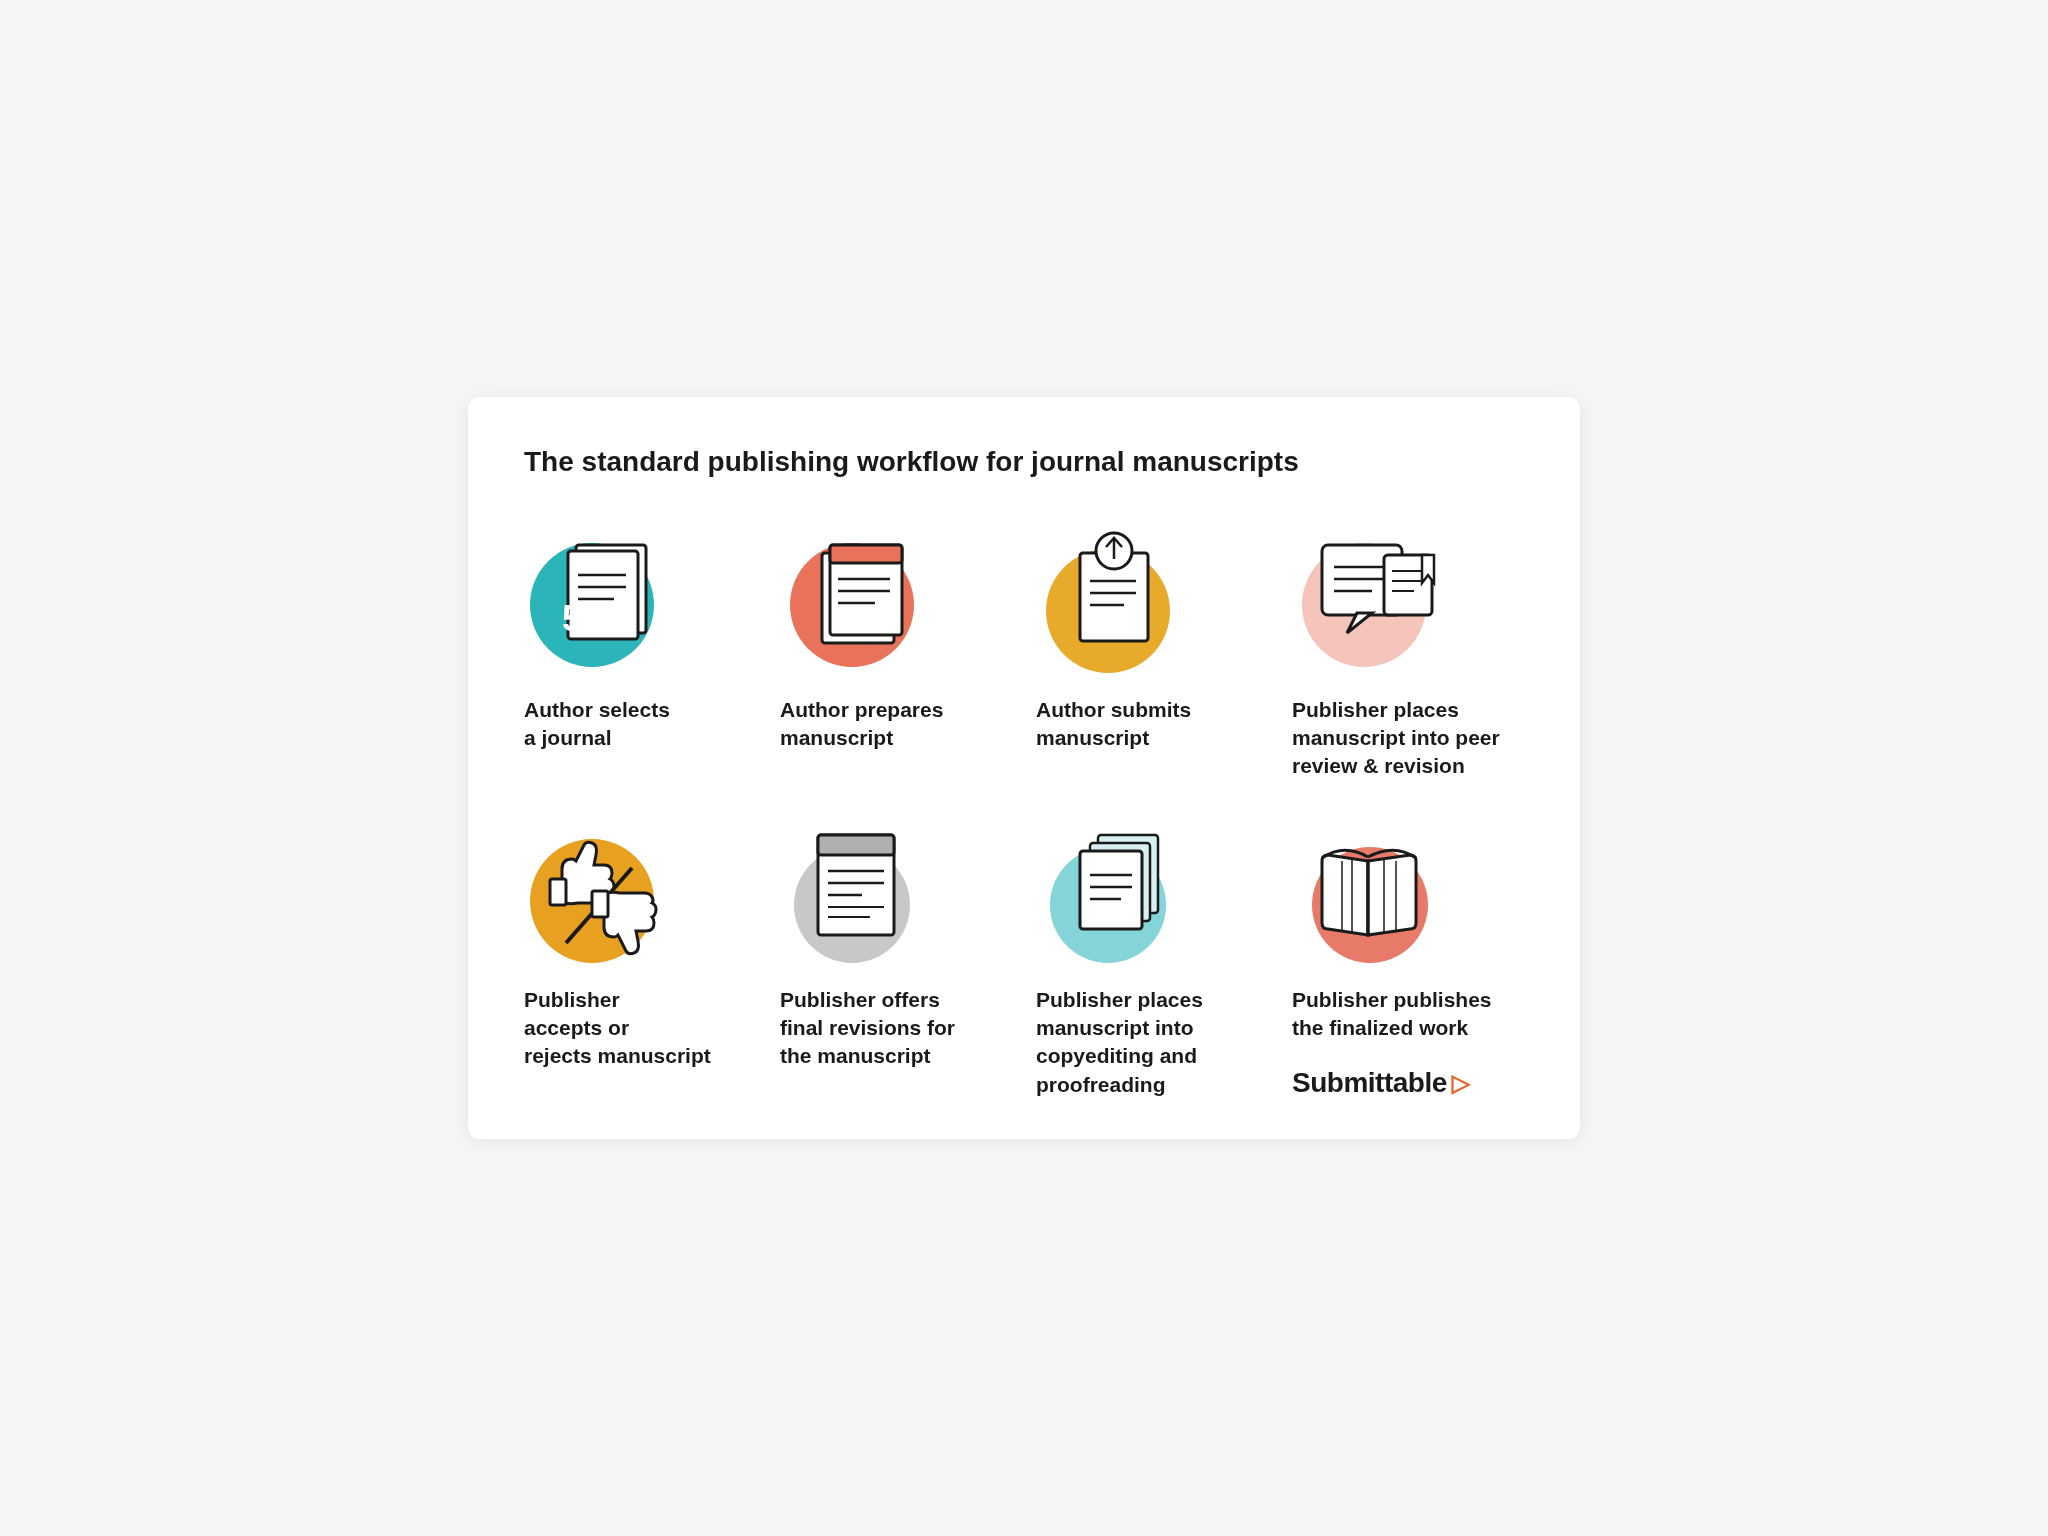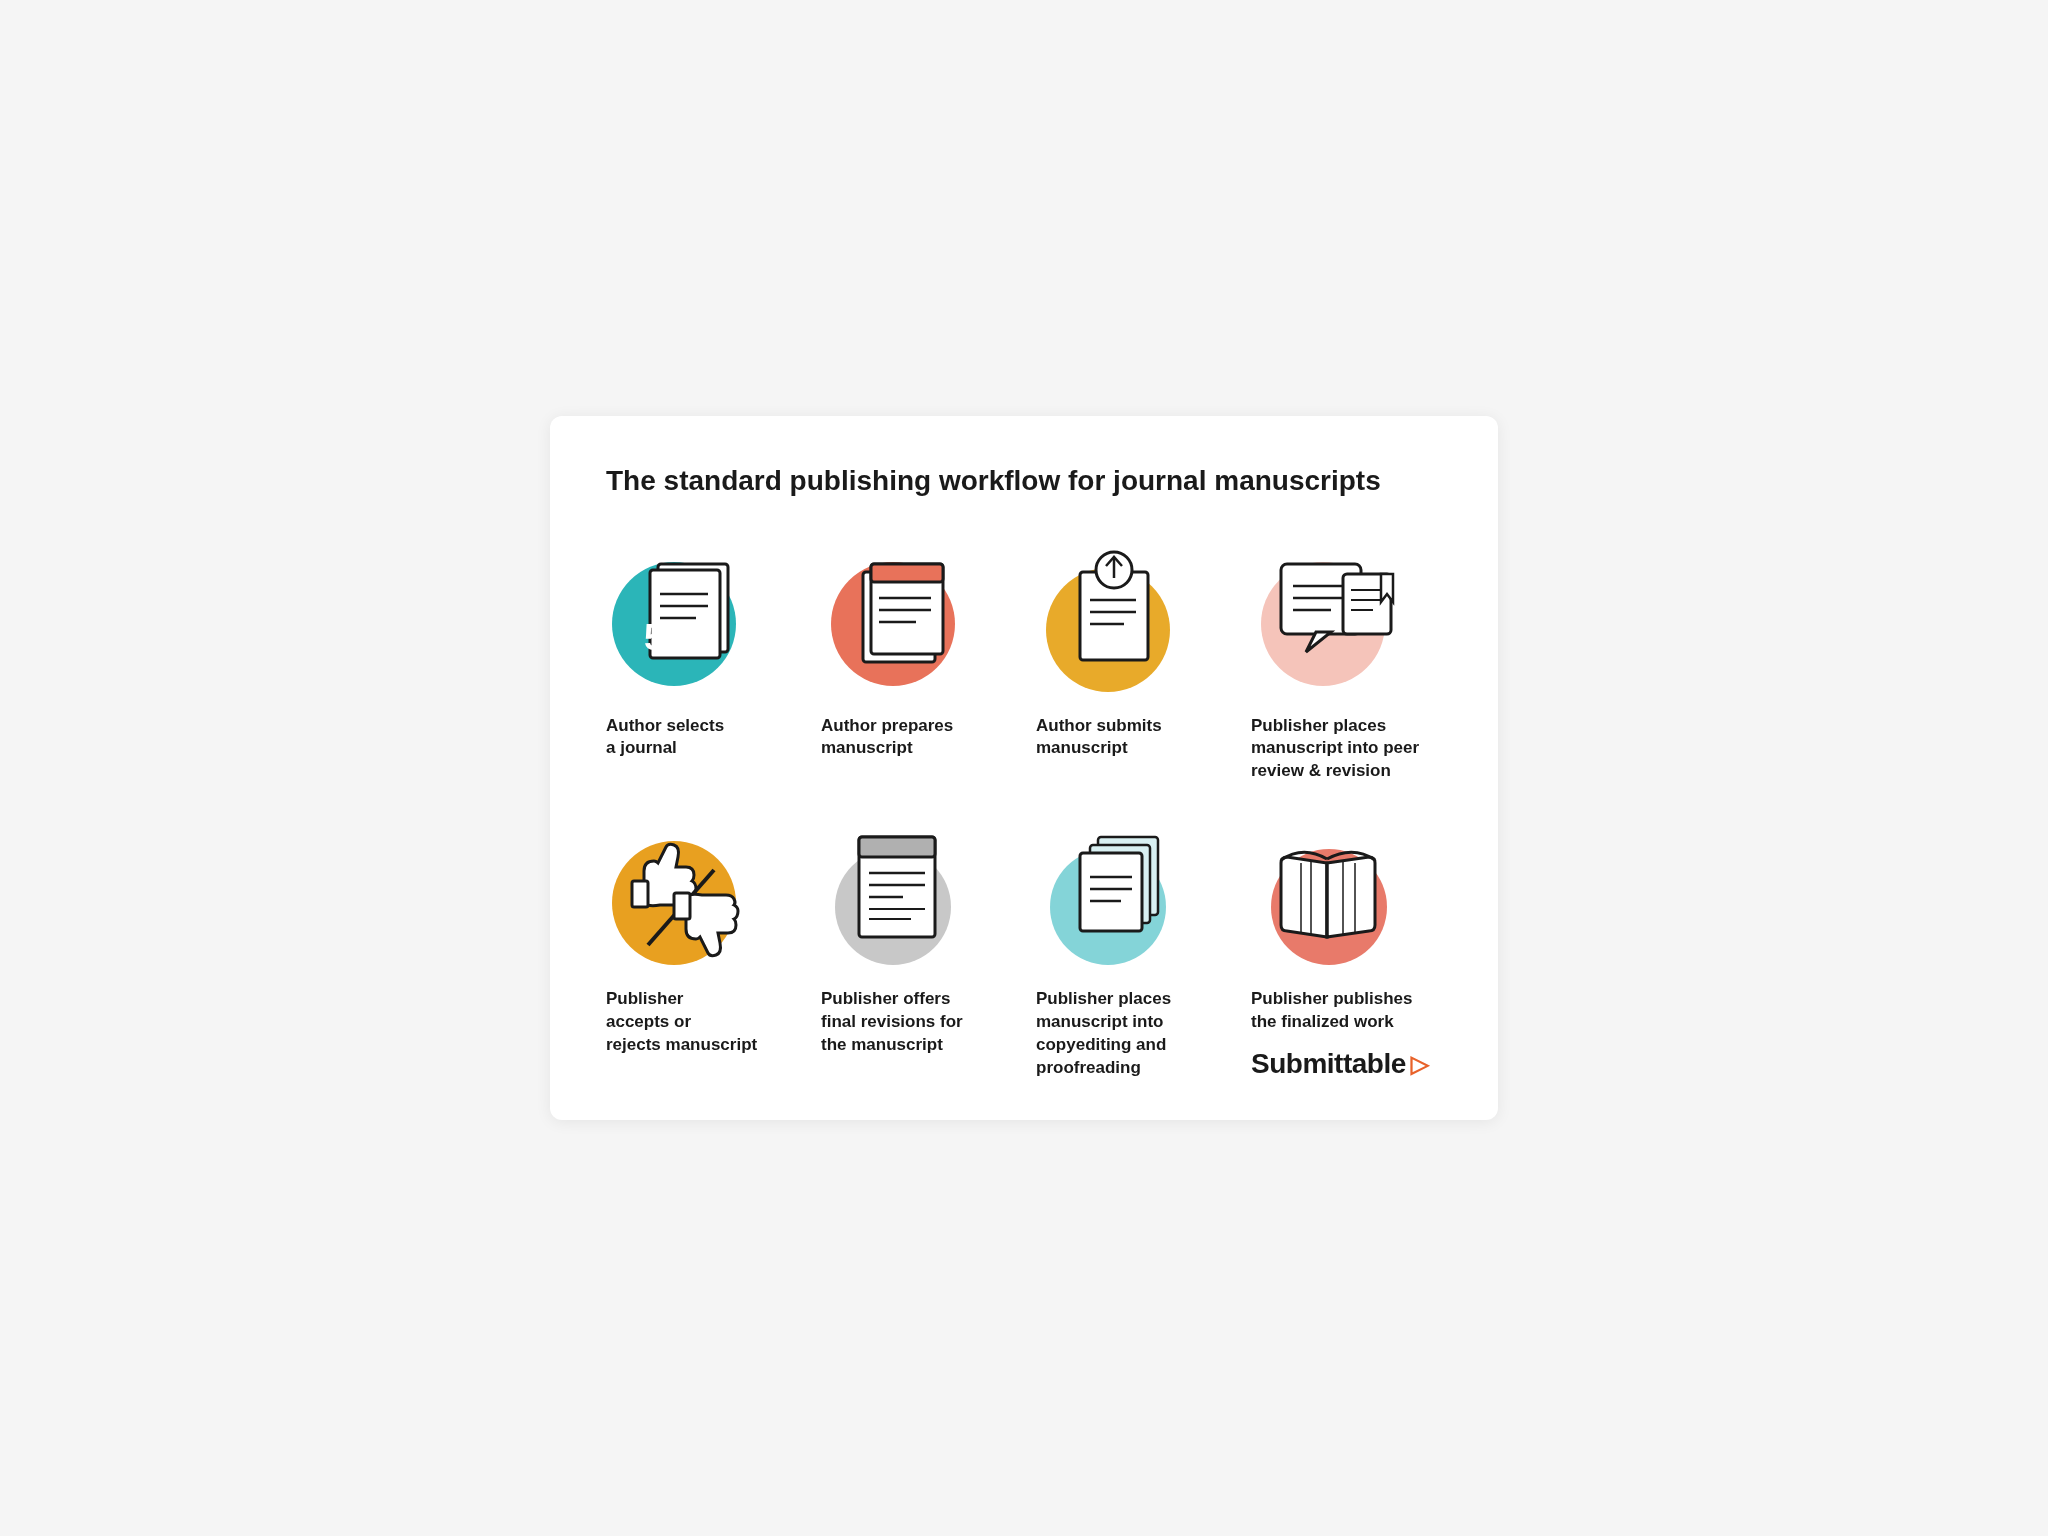--- a/index.html
+++ b/index.html
@@ -8,21 +8,21 @@
       font-family: 'Arial', sans-serif;
       display: flex;
       justify-content: center;
       align-items: center;
       min-height: 100vh;
     }
     .card {
       background: #fff;
       border-radius: 12px;
       padding: 48px 56px 40px 56px;
-      width: 948px;
+      width: 1112px;
       max-width: 98vw;
       box-shadow: 0 2px 16px rgba(0,0,0,0.07);
     }
     .main-title {
       font-size: 28px;
       font-weight: 800;
       color: #1a1a1a;
       margin-bottom: 44px;
       line-height: 1.2;
     }
@@ -30,21 +30,21 @@
       display: grid;
       grid-template-columns: repeat(4, 1fr);
       gap: 32px 24px;
     }
     .workflow-item {
       display: flex;
       flex-direction: column;
       align-items: flex-start;
     }
     .item-label {
-      font-size: 17px;
+      font-size: 21px;
       font-weight: 800;
       color: #1a1a1a;
       line-height: 1.35;
     }
     .logo-text {
       font-size: 28px;
       font-weight: 700;
       color: #1a1a1a;
       letter-spacing: -0.5px;
     }

